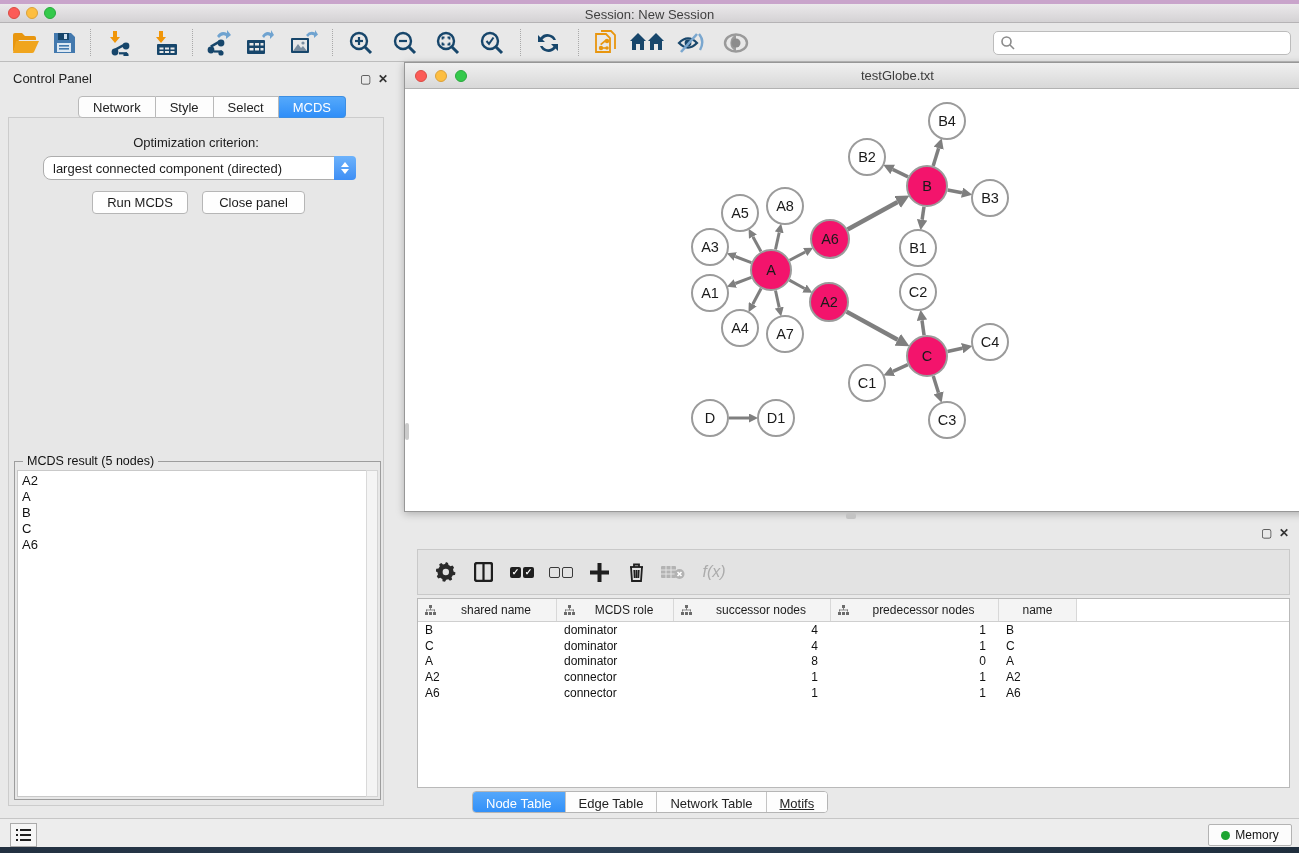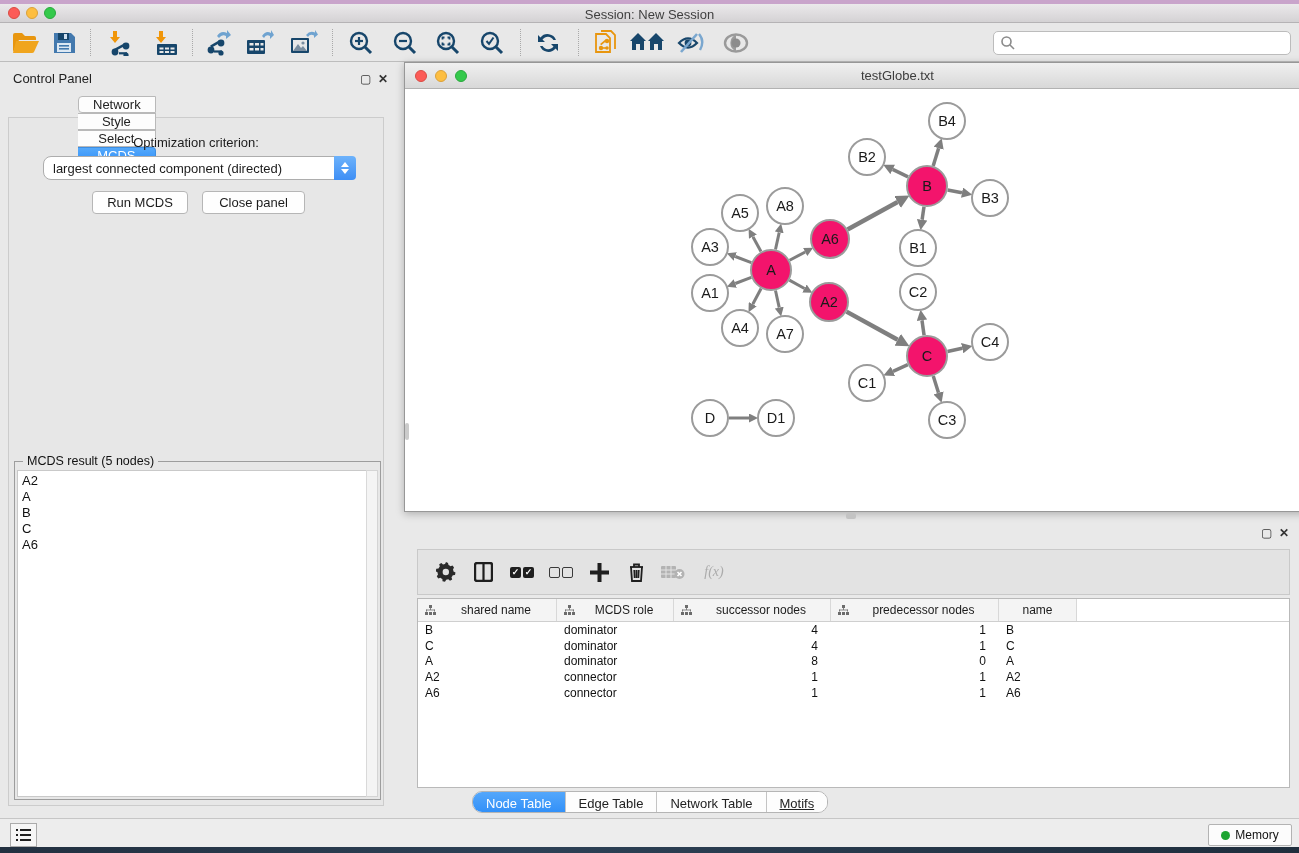--- a/index.html
+++ b/index.html
@@ -23,21 +23,21 @@
     border:1px solid #bcbcbc;border-radius:5px;display:flex;align-items:center;padding-left:6px;}
   .searchbox input{border:none;outline:none;flex:1;font-size:12px;background:transparent;
     font-family:"Liberation Sans",sans-serif;}
 
   
   .cp-header{left:0;top:62px;width:390px;height:33px;display:flex;align-items:center;
     font-size:13px;color:#222;padding-left:13px;}
   .panel-ctrl{position:absolute;top:72px;font-size:12px;color:#333;cursor:default;}
   .cp-inner{left:8px;top:117px;width:376px;height:689px;background:#e7e7e7;
     border:1px solid #cccccc;}
-  .cp-tabs{left:78px;top:96px;height:28px;display:flex;flex-direction:column;}
+  .cp-tabs{left:78px;top:96px;height:28px;display:flex;}
   .cp-tab{height:22px;border:1px solid #b9b9b9;border-left-width:0;background:#fdfdfd;
     font-size:13px;color:#222;display:flex;align-items:center;justify-content:center;
     padding:0 14px;}
   .cp-tab:first-child{border-left-width:1px;border-radius:4px 0 0 4px;}
   .cp-tab:last-child{border-radius:0 4px 4px 0;}
   .cp-tab.sel{background:linear-gradient(#55a9fb,#2f8ef8);color:#fff;border-color:#3d8ee2;}
   .opt-label{left:8px;top:135px;width:376px;text-align:center;font-size:13px;color:#1c1c1c;}
   .dropdown{left:43px;top:156px;width:313px;height:24px;background:#fff;border:1px solid #adadad;
     border-radius:8px;display:flex;align-items:center;font-size:13px;color:#1c1c1c;}
   .dropdown .dd-text{flex:1;padding-left:9px;white-space:nowrap;overflow:hidden;}
@@ -75,38 +75,38 @@
   
   .tp-header{left:404px;top:520px;width:895px;height:28px;display:flex;align-items:center;
     font-size:13px;color:#222;padding-left:14px;}
   .tp-toolbar{left:417px;top:549px;width:873px;height:46px;background:#e3e3e3;
     border:1px solid #c9c9c9;display:flex;align-items:center;padding-left:10px;}
   .tp-icon{margin-right:0;display:flex;align-items:center;justify-content:center;height:34px;}
   .checkpair{display:flex;gap:2px;}
   .chk{width:11px;height:11px;background:#1f1f1f;border-radius:2px;color:#fff;font-size:9px;
     line-height:11px;text-align:center;font-weight:bold;}
   .unchk{width:11px;height:11px;border:1.5px solid #3a3a3a;border-radius:2px;background:transparent;}
-  .fx{font-family:Liberation Serif, serif;font-style:italic;font-size:14px;color:#ababab;}
+  .fx{font-family:Liberation Sans, sans-serif;font-style:italic;font-size:16px;color:#ababab;}
 
   .datatable{left:417px;top:598px;width:873px;height:190px;background:#fff;
     border:1px solid #b9b9b9;overflow:hidden;}
   .dt-head{display:grid;grid-template-columns:139px 117px 157px 168px 78px 1fr;height:23px;
     background:#f4f4f4;border-bottom:1px solid #cfcfcf;}
   .dt-hcell{display:flex;align-items:center;border-right:1px solid #d8d8d8;
     font-size:12px;color:#1c1c1c;position:relative;}
   .dt-hcell .hicon{margin-left:7px;display:flex;}
   .dt-hcell .hlabel{flex:1;text-align:center;padding:0 4px;}
   .dt-hcell:last-child{border-right:none;background:#fff;}
   .dt-row{display:grid;grid-template-columns:139px 117px 157px 168px 78px 1fr;height:15.7px;
     font-size:12px;color:#111;}
   .dt-cell{display:flex;align-items:center;padding:0 7px;white-space:nowrap;}
   .dt-cell.r{justify-content:flex-end;padding-right:13px;}
 
   .bottom-tabs{left:472px;top:791px;height:22px;display:flex;background:#fff;
-    border:1px solid #b5b5b5;border-radius:10px;overflow:hidden;}
+    border:1px solid #b5b5b5;border-radius:4px;overflow:hidden;}
   .b-tab{height:22px;display:flex;align-items:center;justify-content:center;font-size:13px;
     color:#222;padding:0 13px;border-right:1px solid #c4c4c4;background:#fdfdfd;}
   .b-tab:last-child{border-right:none;text-decoration:underline;}
   .b-tab.sel{background:linear-gradient(#54a7fb,#2f8ef8);color:#fff;}
 
   
   .statusbar{left:0;top:818px;width:1299px;height:29px;background:#ededed;
     border-top:1px solid #c6c6c6;}
   .list-btn{position:absolute;left:10px;top:4px;width:27px;height:24px;background:#f6f6f6;
     border:1px solid #ababab;display:flex;align-items:center;justify-content:center;}

